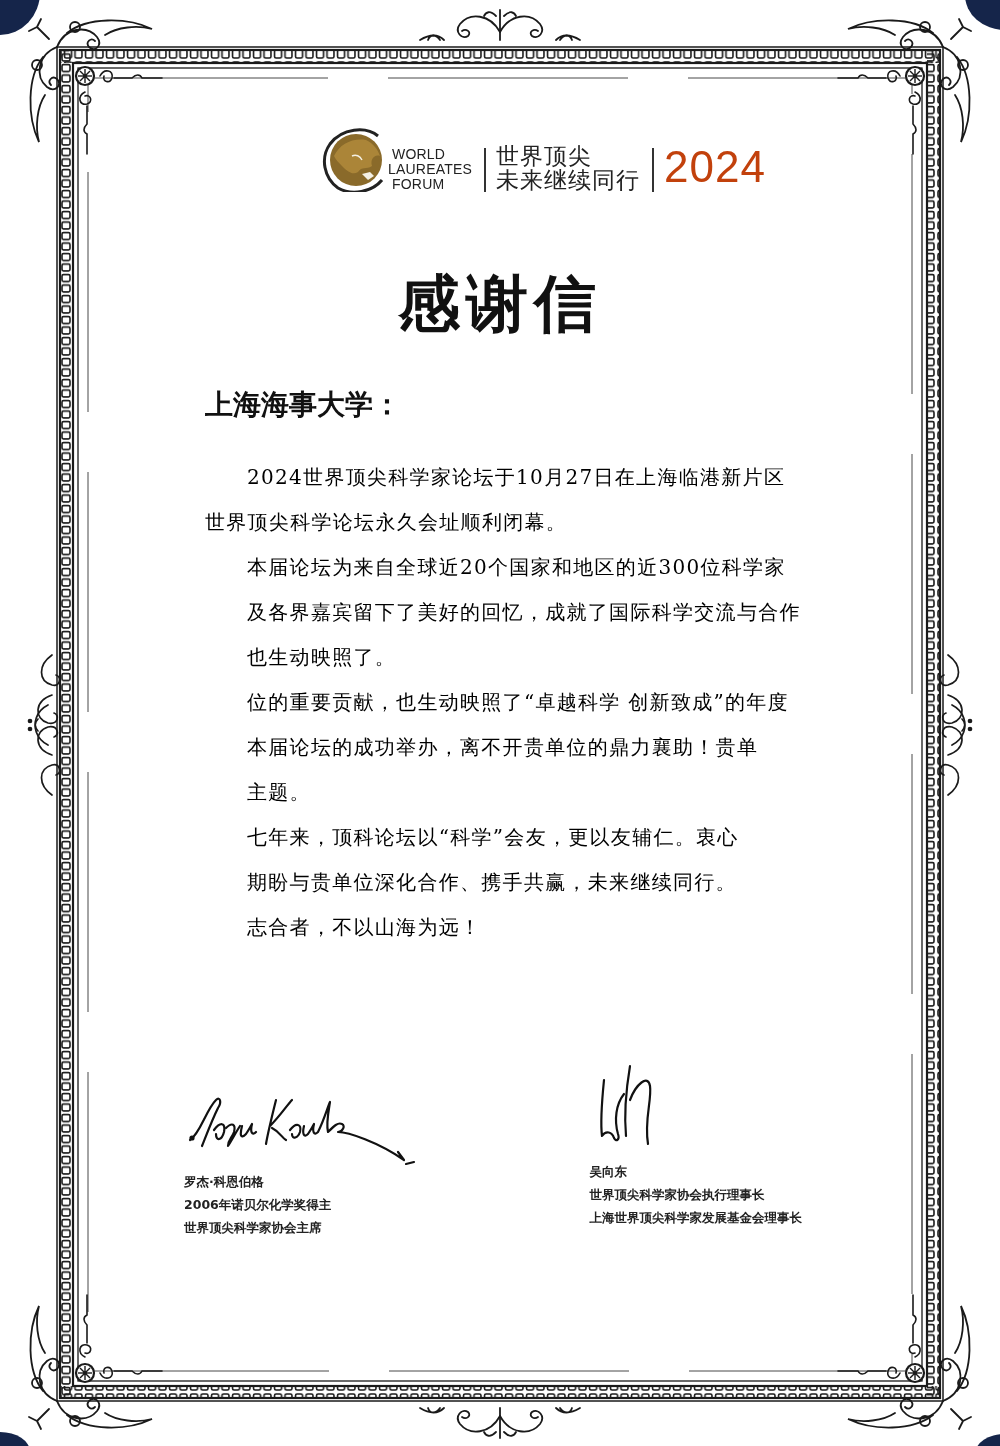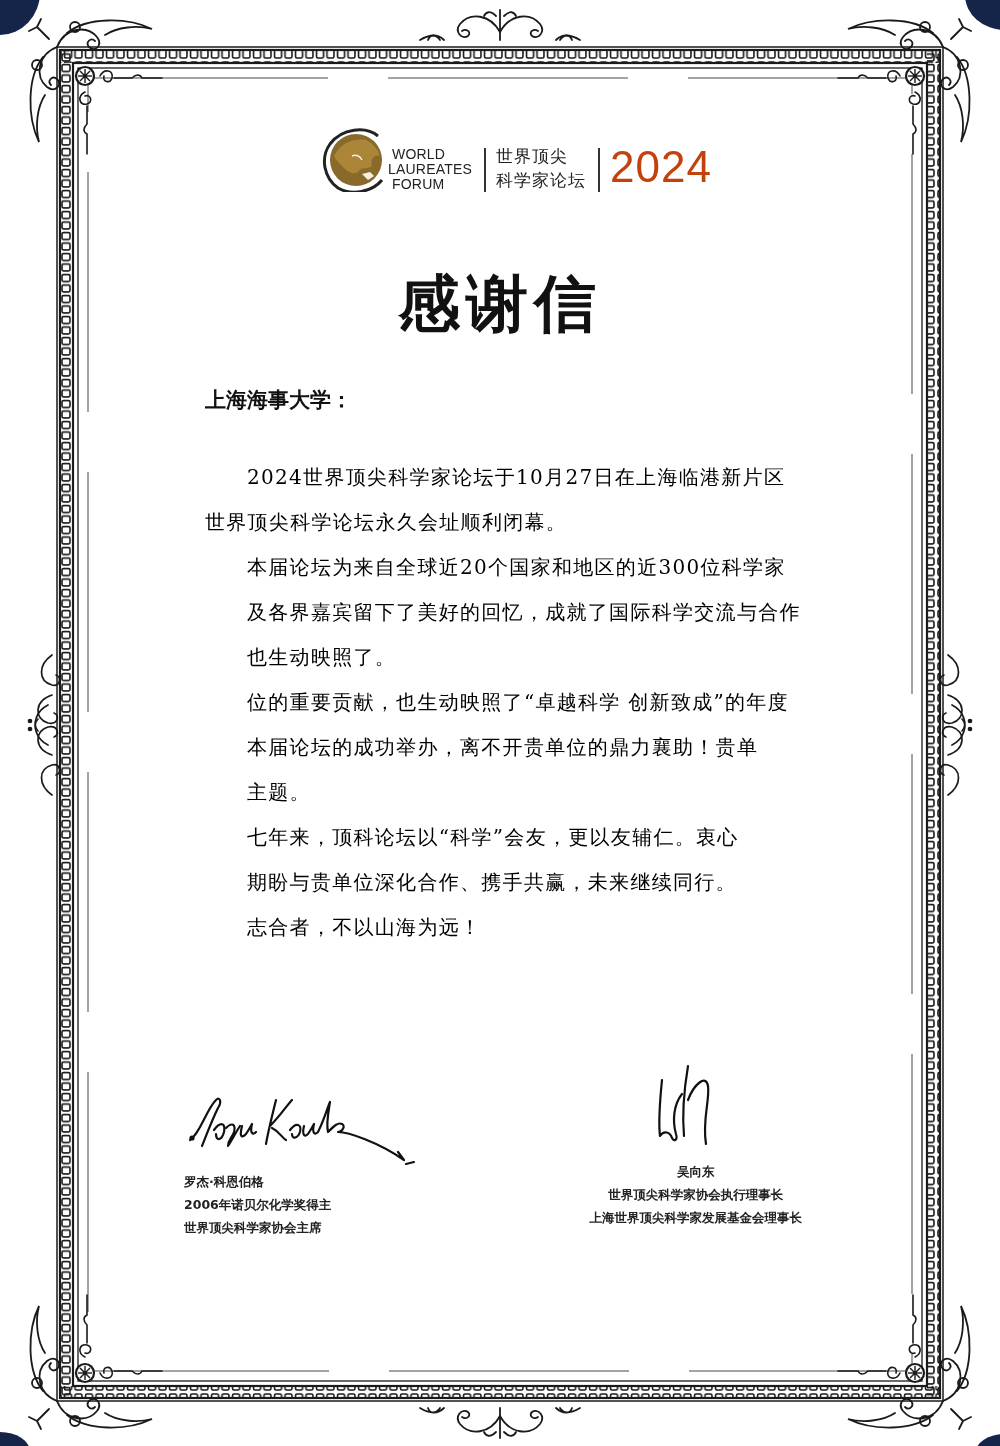--- a/index.html
+++ b/index.html
@@ -10,33 +10,33 @@
       color: #111;
     }
     .blob { position: absolute; background: #15254a; border-radius: 50%; }
     .frame-svg { position: absolute; left: 0; top: 0; }
 
     .logo { position: absolute; left: 322px; top: 118px; height: 74px; display: flex; align-items: flex-end; }
     .globe { width: 66px; height: 66px; position: relative; }
     .logo-en { font-family: "Liberation Sans", sans-serif; font-size: 14px; line-height: 15px; color: #222; margin-left: 4px; letter-spacing: 0.2px; }
     .logo-en div:nth-child(2) { margin-left: -4px; }
     .logo-sep { width: 2px; height: 44px; background: #333; margin: 0 10px 0 12px; }
-    .logo-cn { font-family: "DejaVu Sans", sans-serif; font-size: 17px; line-height: 24px; color: #222; letter-spacing: 1px; }
+    .logo-cn { font-family: "DejaVu Sans", sans-serif; font-size: 23px; line-height: 24px; color: #222; letter-spacing: 1px; }
     .logo-year { font-family: "Liberation Sans", sans-serif; font-size: 44px; color: #c2410c; font-weight: 300; letter-spacing: 1px; }
 
     .title { position: absolute; left: 0; width: 1000px; top: 262px; text-align: center;
       font-family: "DejaVu Sans", sans-serif; font-weight: bold; font-size: 62px; letter-spacing: 6px; color: #111; }
-    .salutation { position: absolute; left: 205px; top: 386px; font-family: Liberation Serif, serif; font-weight: bold; font-size: 21px; color: #111; }
+    .salutation { position: absolute; left: 205px; top: 386px; font-family: Liberation Serif, serif; font-weight: bold; font-size: 28px; color: #111; }
 
     .body { position: absolute; left: 205px; top: 455px; width: 612px; }
     .para { font-size: 20px; line-height: 45px; text-indent: 42px; text-align: justify; letter-spacing: 1.3px; margin: 0; color: #000000; }
     .line { white-space: nowrap; display: block; }
 
     .sig-left { position: absolute; left: 184px; top: 1090px; }
-    .sig-right { position: absolute; right: 198px; top: 1060px; text-align: center; }
+    .sig-right { position: absolute; right: 198px; top: 1060px; text-align: left; }
     .sig-text { font-family: "DejaVu Sans", sans-serif; font-size: 12.5px; line-height: 23px; color: #222; font-weight: bold; }
   </style>
 </head>
 <body>
 
 <div class="blob" style="left:-40px; top:-50px; width:80px; height:85px;"></div>
 <div class="blob" style="left:965px; top:-40px; width:80px; height:70px;"></div>
 <div class="blob" style="left:-30px; top:1432px; width:60px; height:40px;"></div>
 <div class="blob" style="left:975px; top:1434px; width:60px; height:40px;"></div>
 
@@ -141,21 +141,21 @@
     </svg>
   </div>
   <div class="logo-en">
     <div>WORLD</div>
     <div>LAUREATES</div>
     <div>FORUM</div>
   </div>
   <div class="logo-sep"></div>
   <div class="logo-cn">
     <div>世界顶尖</div>
-    <div>科学家论坛</div>
+    <div>未来继续同行</div>
   </div>
   <div class="logo-sep"></div>
   <div class="logo-year">2024</div>
 </div>
 
 <div class="title">感谢信</div>
 
 <div class="salutation">上海海事大学：</div>
 
 <div class="body">

